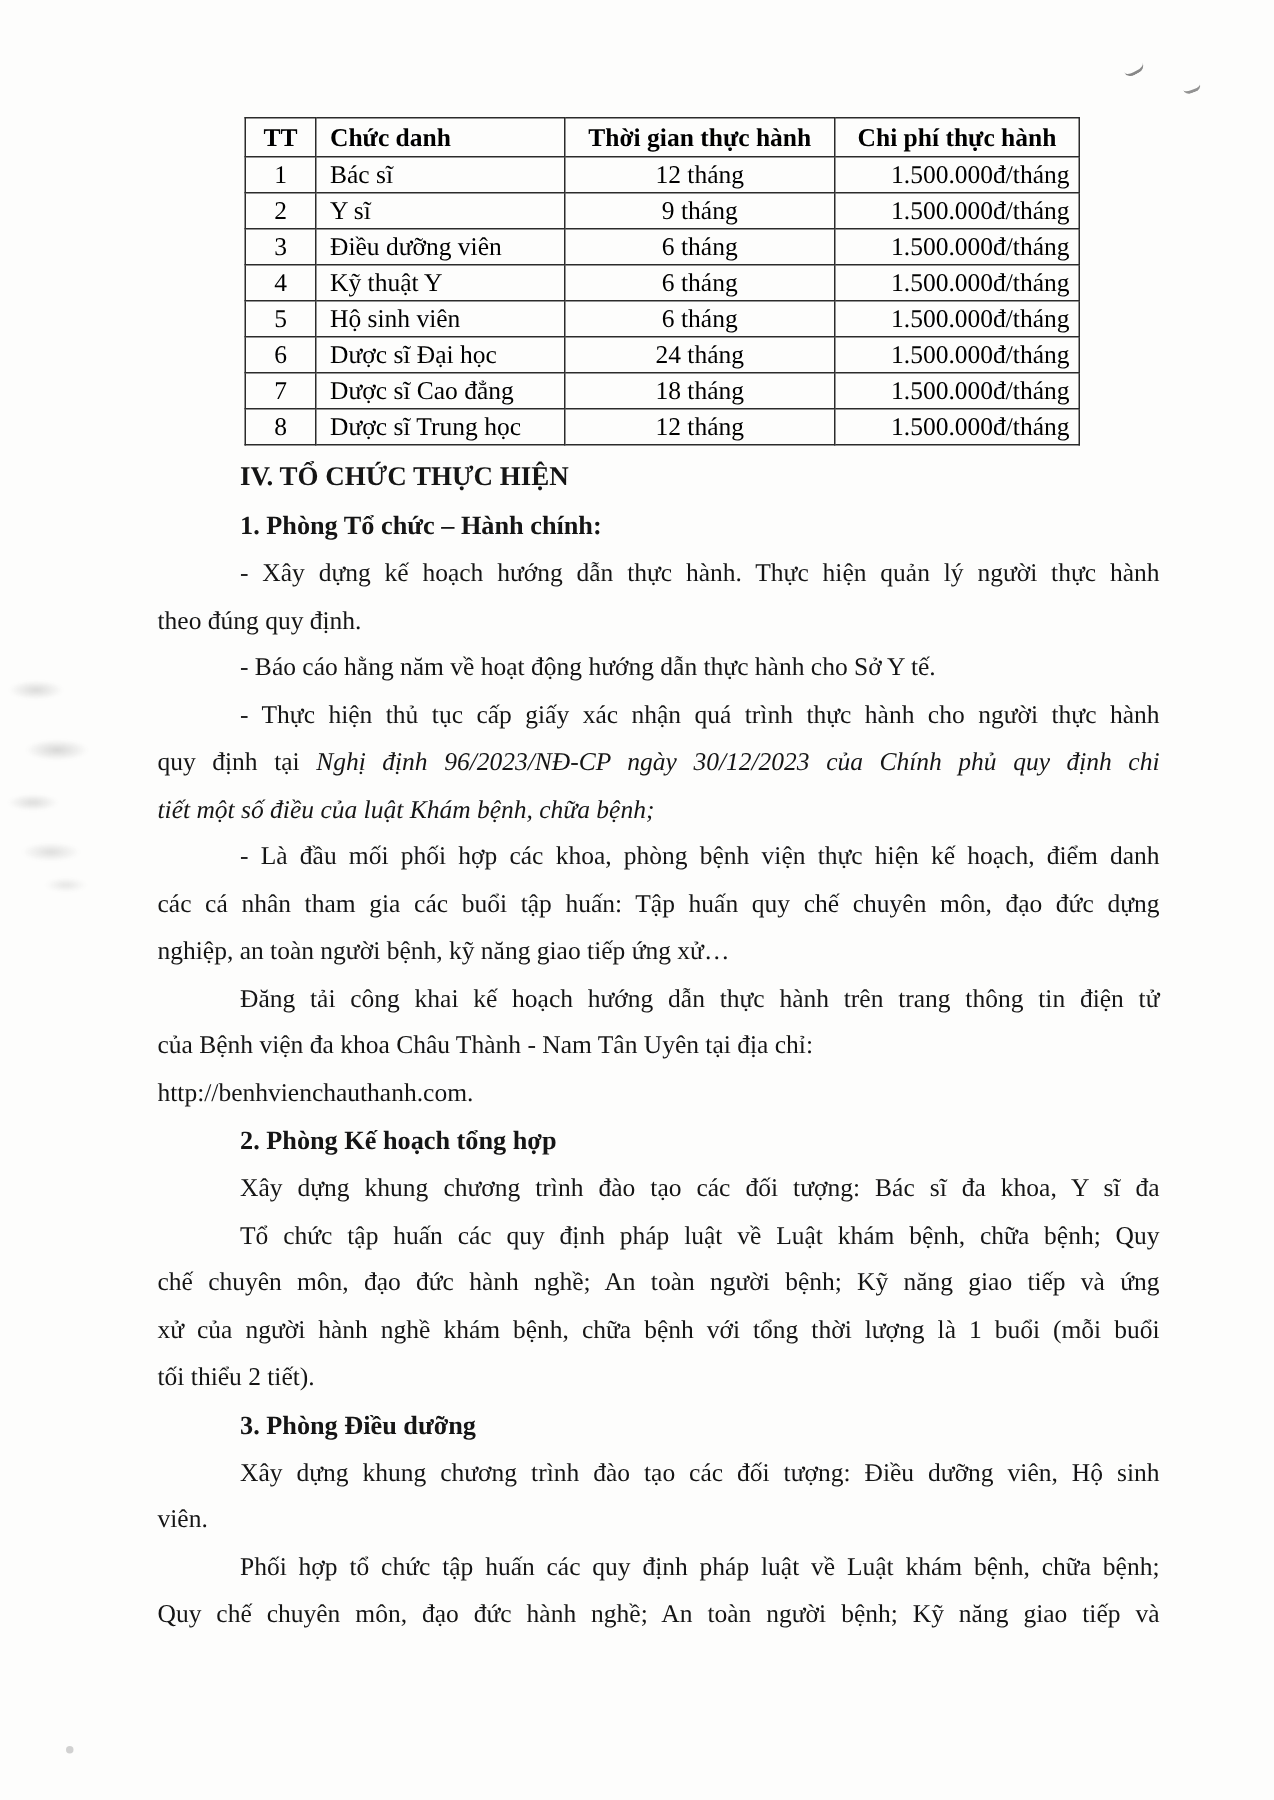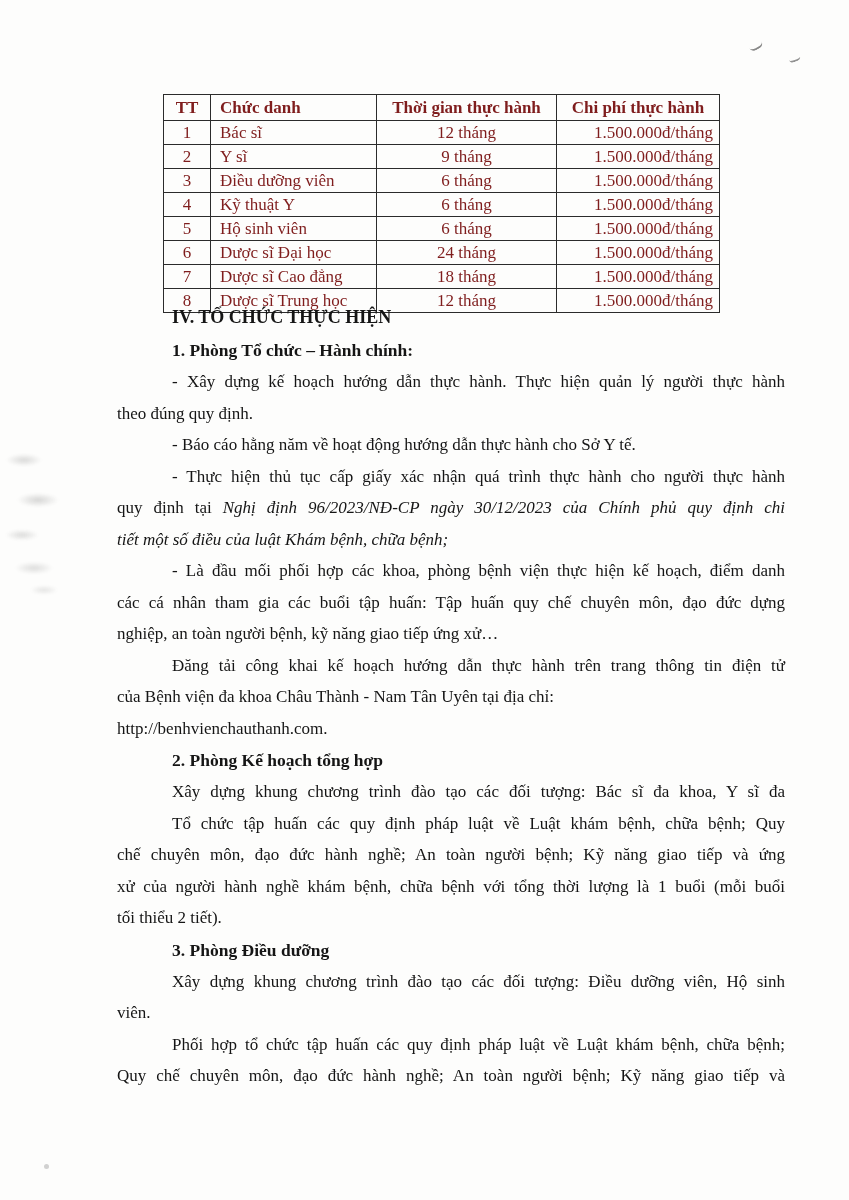--- a/index.html
+++ b/index.html
@@ -6,40 +6,40 @@
   body{
     width:849px;height:1200px;position:relative;overflow:hidden;
     background:#fdfdfc;
     font-family:"Liberation Serif","DejaVu Serif",serif;
     color:#1b1b1b;
   }
   .page{position:absolute;inset:0;}
 
   
   table.doc-table{
-    position:absolute;left:163px;top:94px;width:556px;
+    position:absolute;left:163px;top:78px;width:556px;
     border-collapse:collapse;table-layout:fixed;
-    font-size:17px;color:#7f1d1d;
+    font-size:17px;color:#000000;
   }
   .doc-table th,.doc-table td{
     border:1.4px solid #2b2b2b;
     padding:1px 6px;box-sizing:border-box;
     height:23px;line-height:21px;
     overflow:hidden;white-space:nowrap;
   }
   .doc-table th{height:26px;font-weight:bold;text-align:center;}
   .doc-table th:nth-child(2){text-align:left;padding-left:9px;}
   .doc-table td:nth-child(1){text-align:center;}
   .doc-table td:nth-child(2){text-align:left;padding-left:9px;margin-left:11px;}
   .doc-table td:nth-child(3){text-align:center;margin-left:40px;}
   .doc-table td:nth-child(4){text-align:right;padding-left:9px;}
 
   
   .content{
-    position:absolute;left:117px;top:300px;width:668px;
+    position:absolute;left:105px;top:300px;width:668px;
     font-size:17px;color:#151515;
   }
   .heading{font-weight:bold;margin-left:55px;font-size:18px;line-height:34px;}
   .subheading{font-weight:bold;margin-left:55px;font-size:17.5px;line-height:32px;}
   .para{margin:0;}
   .line{
     line-height:31.5px;
     text-align:justify;text-align-last:justify;
     -moz-text-align-last:justify;
   }

